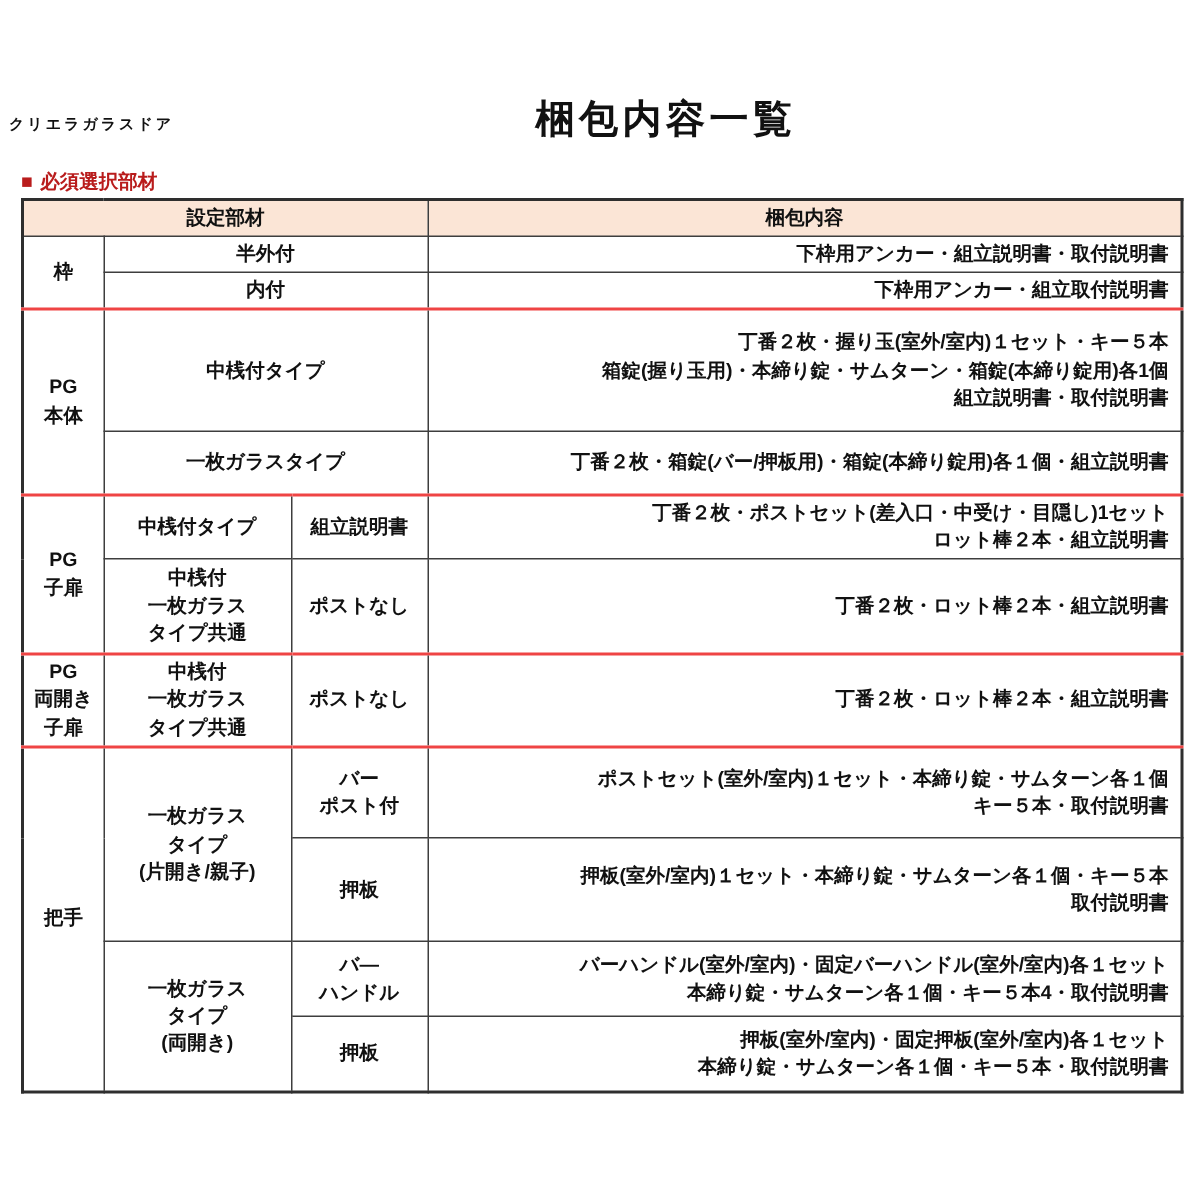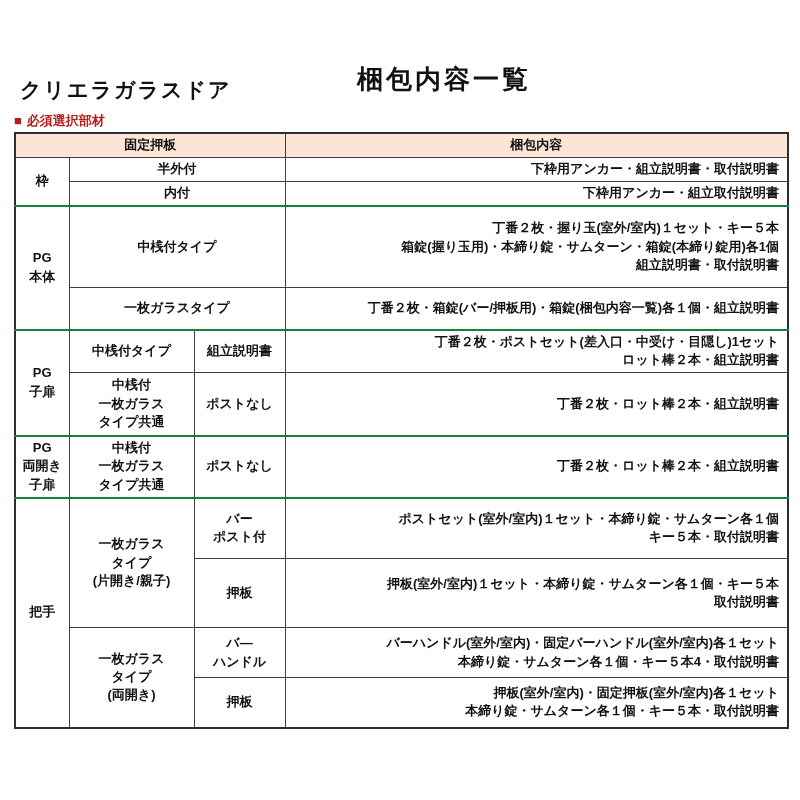--- a/index.html
+++ b/index.html
@@ -6,23 +6,23 @@
   .page {
     position: relative;
     width: 800px;
     height: 800px;
     background: #ffffff;
     font-family: "Liberation Sans", "DejaVu Sans", sans-serif;
     color: #111111;
   }
   .product-name {
     position: absolute;
-    left: 20px;
+    left: 6px;
     top: 76px;
-    font-size: 21px;
+    font-size: 10px;
     font-weight: bold;
     letter-spacing: 2px;
   }
   .page-title {
     position: absolute;
     left: 0;
     width: 100%;
     top: 62px;
     text-align: center;
     font-size: 26px;
@@ -60,21 +60,21 @@
     overflow: hidden;
   }
   table.packing td.content {
     text-align: right;
     padding: 2px 8px;
   }
   tr.hdr td {
     background: #fbe5d6;
     height: 21px;
   }
-  tr.sec td { border-top: 2px solid #15803d; }
+  tr.sec td { border-top: 2px solid #ef4444; }
   tr.h24  { height: 24px; }
   tr.h82  { height: 82px; }
   tr.h42  { height: 42px; padding-left: 36px; }
   tr.h43  { height: 43px; }
   tr.h63  { height: 63px; }
   tr.h62  { height: 62px; }
   tr.h61  { height: 61px; }
   tr.h69  { height: 69px; }
   tr.h50  { height: 50px; }
 </style>
@@ -92,21 +92,21 @@
   <table class="packing">
     <colgroup>
       <col style="width:54px">
       <col style="width:125px">
       <col style="width:91px">
       <col style="width:503px">
     </colgroup>
 
     <tbody>
         <tr class="hdr">
-      <td colspan="3">固定押板</td>
+      <td colspan="3">設定部材</td>
       <td>梱包内容</td>
     </tr>
 
     <tr class="h24">
       <td rowspan="2">枠</td>
       <td colspan="2">半外付</td>
       <td class="content">下枠用アンカー・組立説明書・取付説明書</td>
     </tr>
     <tr class="h24">
       <td colspan="2">内付</td>
@@ -116,21 +116,21 @@
     <tr class="sec h82">
       <td rowspan="2">PG
 本体</td>
       <td colspan="2">中桟付タイプ</td>
       <td class="content">丁番２枚・握り玉(室外/室内)１セット・キー５本
 箱錠(握り玉用)・本締り錠・サムターン・箱錠(本締り錠用)各1個
 組立説明書・取付説明書</td>
     </tr>
     <tr class="h42">
       <td colspan="2">一枚ガラスタイプ</td>
-      <td class="content">丁番２枚・箱錠(バー/押板用)・箱錠(梱包内容一覧)各１個・組立説明書</td>
+      <td class="content">丁番２枚・箱錠(バー/押板用)・箱錠(本締り錠用)各１個・組立説明書</td>
     </tr>
 
     <tr class="sec h43">
       <td rowspan="2">PG
 子扉</td>
       <td>中桟付タイプ</td>
       <td>組立説明書</td>
       <td class="content">丁番２枚・ポストセット(差入口・中受け・目隠し)1セット
 ロット棒２本・組立説明書</td>
     </tr>

